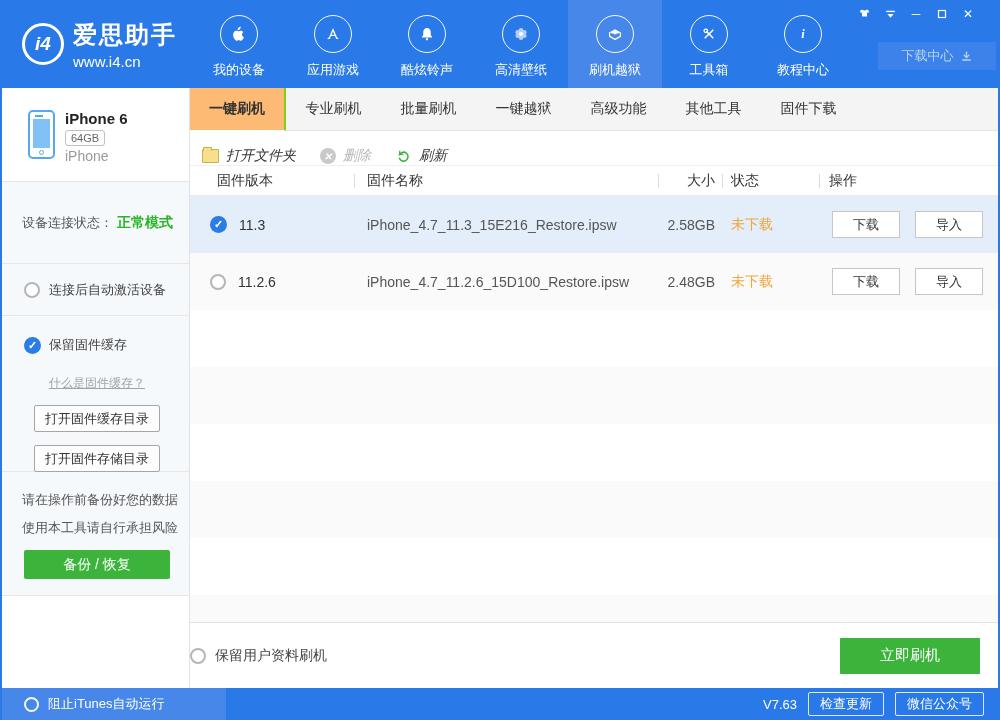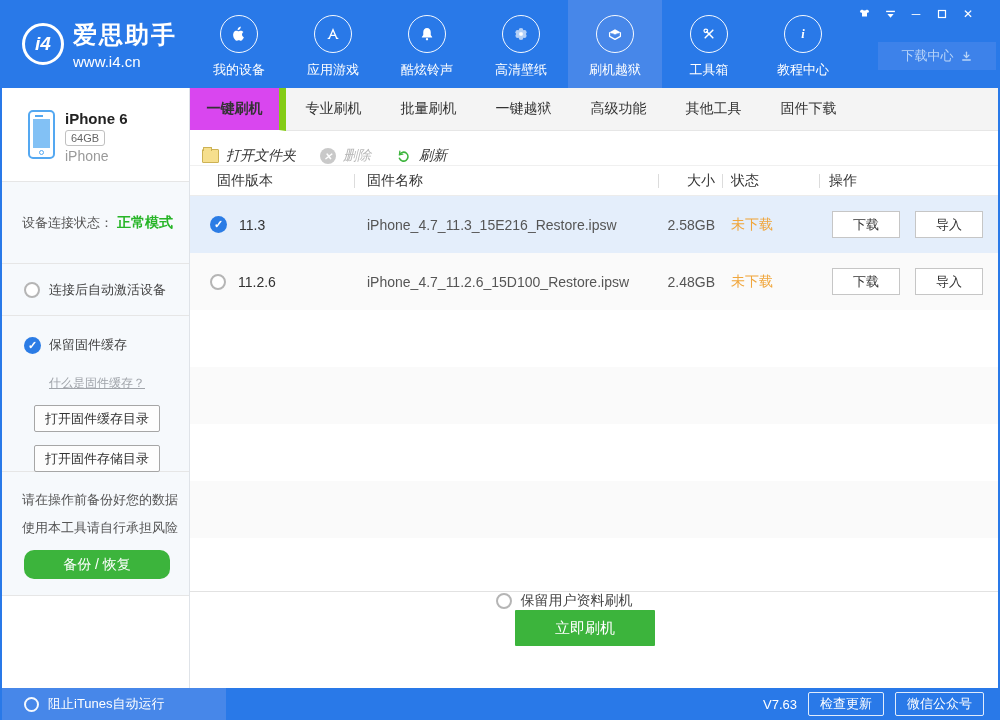--- a/index.html
+++ b/index.html
@@ -52,36 +52,36 @@
   .status-value { color:#27b527; font-weight:bold; font-size:14px; margin-left:4px; }
   .sb-activate { height:52px; display:flex; align-items:center; padding-left:22px; gap:9px; font-size:13px; color:#444; }
   .sb-cache { height:156px; padding:20px 0 0 22px; }
   .cache-line { display:flex; align-items:center; gap:8px; font-size:13px; color:#444; }
   .cache-link { margin-left:25px; font-size:12px; color:#a0a4aa; text-decoration:underline; margin-top:21px; display:inline-block; cursor:pointer; }
   .sb-btn { display:block; width:126px; height:27px; margin:13px 0 0 10px; background:#fdfdfd;
             border:1px solid #a6a6a6; border-radius:2px; font-size:13px; color:#333; cursor:pointer;
             font-family:"Liberation Sans", sans-serif; }
   .sb-warn { height:124px; padding:14px 0 0 20px; }
   .warn-line { font-size:13px; color:#555; line-height:28px; white-space:nowrap; }
-  .backup-btn { width:146px; height:29px; margin:8px 0 0 2px; background:#3cb43c; border:none; border-radius:10px;
+  .backup-btn { width:146px; height:29px; margin:8px 0 0 2px; background:#3cb43c; border:none; border-radius:2px;
                 color:#fff; font-size:14px; cursor:pointer; font-family:"Liberation Sans", sans-serif; }
   .sb-fill { flex:1; background:#fff; border-bottom:none; }
 
   
   .radio { width:16px; height:16px; border:2px solid #b5b5b5; border-radius:50%; background:#fff; flex-shrink:0; cursor:pointer; }
   .radio.checked, .checkbox.checked { width:17px; height:17px; border:none; background:#2b7ce5; border-radius:50%;
         color:#fff; font-size:11px; font-weight:bold; display:flex; align-items:center; justify-content:center; }
   .radio.light { border-color:rgba(255,255,255,.95); background:transparent; width:15px; height:15px; }
 
   
   .main { flex:1; display:flex; flex-direction:column; min-width:0; }
   .tabbar { height:43px; display:flex; background:#fff; flex-shrink:0; }
   .tab { width:95px; display:flex; align-items:center; justify-content:center; font-size:14px; color:#333;
          background:#f4f4f4; border-bottom:1px solid #e6e6e6; cursor:pointer; }
-  .tab.active { width:96px; background:#d946ef; font-weight:bold; border-bottom:1px solid #fff; border-right:7px solid #84cc16; }
+  .tab.active { width:96px; background:#fdba74; font-weight:bold; border-bottom:1px solid #fff; border-right:2px solid #84cc16; }
   .tab-fill { flex:1; background:#f4f4f4; border-bottom:1px solid #e6e6e6; }
   .toolbar { height:35px; display:flex; align-items:flex-end; padding-left:12px; gap:24px;
              border-bottom:1px solid #f0f0f0; flex-shrink:0;font-style:italic; }
   .tool { display:flex; align-items:center; gap:7px; font-size:14px; color:#333; cursor:pointer; }
   .tool.disabled { color:#b8b8b8; cursor:default; }
   .folder-ic { width:17px; height:14px; background:#f6df8d; border:1px solid #cdb254; border-radius:1px; position:relative; }
   .folder-ic:before { content:""; position:absolute; top:-3px; left:0; width:7px; height:3px;
                       background:#f6df8d; border:1px solid #cdb254; border-bottom:none; border-radius:1px 1px 0 0; }
   .del-ic { width:16px; height:16px; background:#c9c9c9; border-radius:50%; color:#fff; font-size:10px;
             display:flex; align-items:center; justify-content:center; font-weight:bold; }
@@ -105,22 +105,22 @@
   .stripe { height:57px; flex-shrink:0; }
   .stripe.gray { background:#fafafa; }
   .status-txt { color:#f0a63c; }
   .row-btn { width:68px; height:27px; background:#fff; border:1px solid #c6c6c6; font-size:13px; color:#333;
              cursor:pointer; font-family:"Liberation Sans", sans-serif; }
   .row-btn + .row-btn { margin-left:15px; }
   .col-op { display:flex; align-items:center; }
   .trow .col-op { padding-left:13px; }
 
   
-  .flash-bar { height:97px; border-top:1px solid #e2e2e2; display:flex; align-items:center;
-               justify-content:flex-start; flex-shrink:0;flex-direction:column; }
+  .flash-bar { height:66px; border-top:1px solid #e2e2e2; display:flex; align-items:center;
+               justify-content:space-between; flex-shrink:0; }
   .flash-radio { display:flex; align-items:center; gap:9px; font-size:14px; color:#444; margin-right:60px; cursor:pointer; }
   .flash-btn { width:140px; height:36px; margin-right:18px; background:#3cb43c; border:none; border-radius:1px;
                color:#fff; font-size:15px; cursor:pointer; font-family:"Liberation Sans", sans-serif; }
 
   
   .footer { height:32px; display:flex; background:#2979e8; flex-shrink:0; }
   .footer-left { width:224px; background:#4787e9; display:flex; align-items:center; gap:9px;
                  padding-left:22px; color:#fff; font-size:13px; }
   .footer-right { flex:1; display:flex; align-items:center; justify-content:flex-end; gap:11px;
                   padding-right:14px; color:#fff; font-size:13px; }

